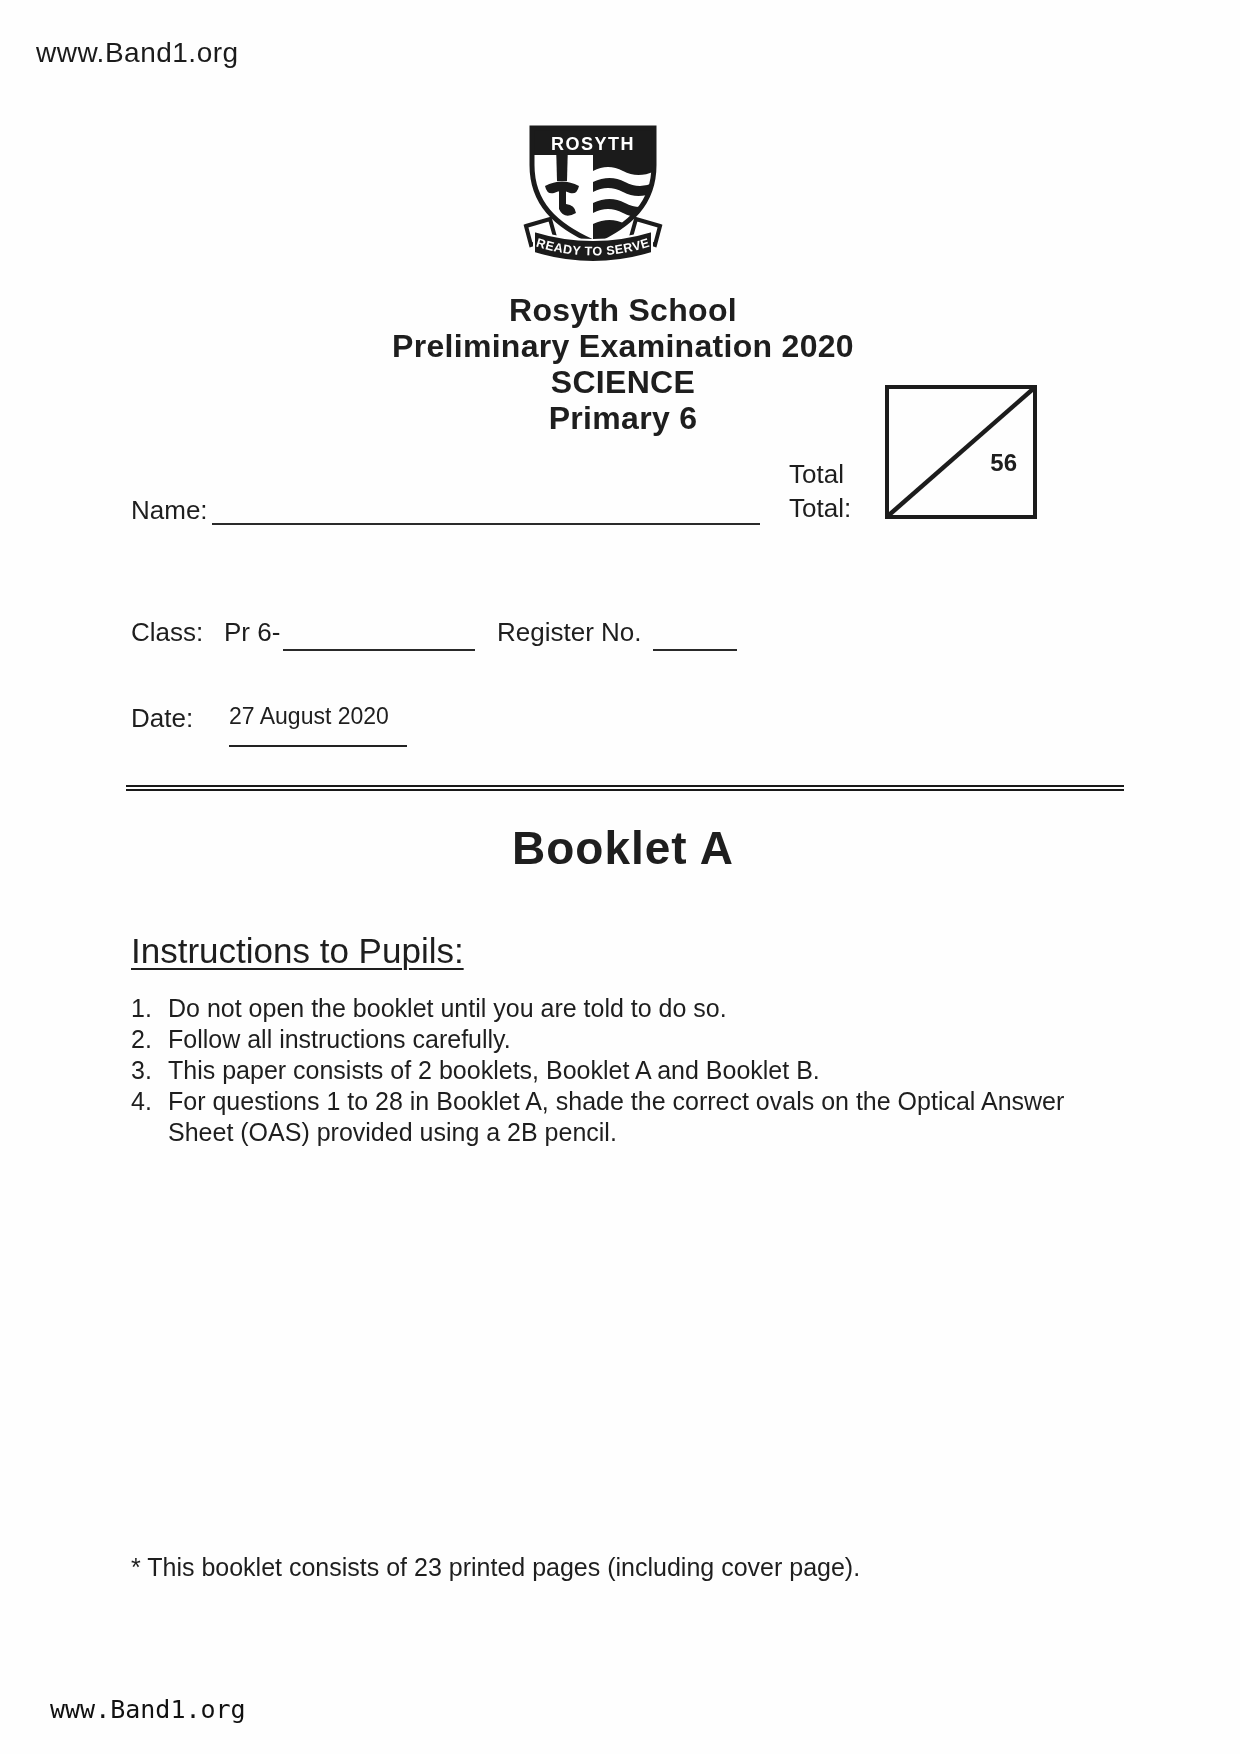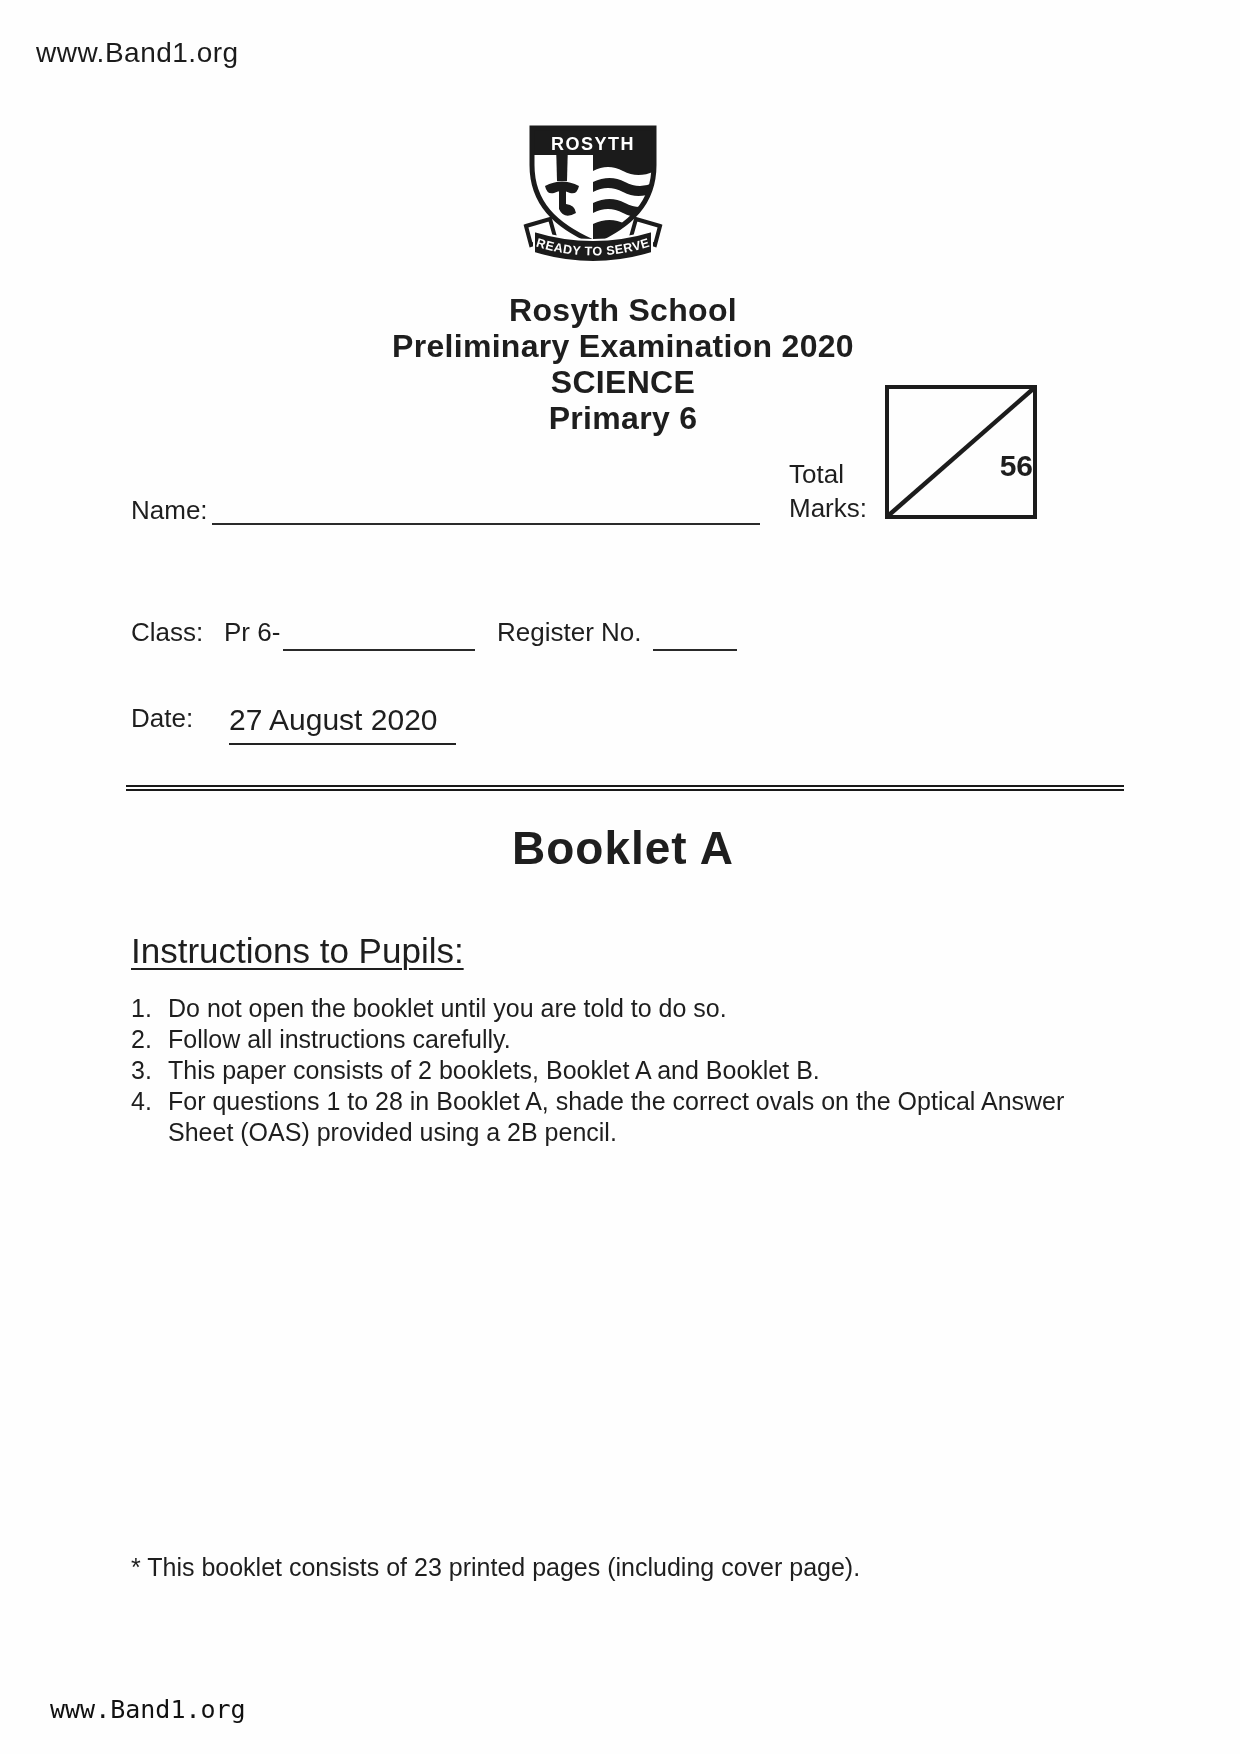--- a/index.html
+++ b/index.html
@@ -45,22 +45,22 @@
     line-height: 34px;
   }
   .marks-box {
     left: 885px; top: 374px;
     width: 152px; height: 134px;
     border: 4px solid #1c1c1c;
   }
   .marks-box svg { position: absolute; left: 0; top: 0; width: 100%; height: 100%; }
   .marks-value {
     position: absolute;
-    right: 0; top: 60px;
-    font-size: 30px;
+    right: 16px; top: 60px;
+    font-size: 24px;
     font-weight: bold;
   }
 
   .field-label { font-size: 26px; }
   .name-label { left: 131px; top: 484px; }
   .name-line  { left: 212px; top: 512px; width: 548px; border-top: 2px solid #2a2a2a; }
 
   .class-label    { left: 131px; top: 606px; }
   .class-prefix   { left: 224px; top: 606px; }
   .class-line     { left: 283px; top: 638px; width: 192px; border-top: 2px solid #2a2a2a; }
@@ -69,23 +69,23 @@
 
   .duration {
     left: 771px; top: 574px;
     font-size: 26px;
     line-height: 33px;
   }
 
   .date-label { left: 131px; top: 692px; }
   .date-value {
     left: 229px; top: 692px;
-    font-size: 30px;
+    font-size: 23px;
     border-bottom: 2px solid #222;
-    padding: 0 18px 6px 0;
+    padding: 0 18px 15px 0;
     text-align: right;
   }
 
   .separator {
     left: 126px; top: 774px;
     width: 998px; height: 6px;
     border-top: 2px solid #191919;
     border-bottom: 2px solid #191919;
   }
 
@@ -172,21 +172,21 @@
 
   <div class="abs title-block">
     <div>Rosyth School</div>
     <div>Preliminary Examination 2020</div>
     <div>SCIENCE</div>
     <div>Primary 6</div>
   </div>
 
   <div class="abs marks-label">
     <div>Total</div>
-    <div>Marks:</div>
+    <div>Total:</div>
   </div>
   <div class="abs marks-box">
     <svg viewBox="0 0 100 100" preserveAspectRatio="none">
       <line x1="0" y1="100" x2="100" y2="0" stroke="#1c1c1c" stroke-width="4.5" vector-effect="non-scaling-stroke"></line>
     </svg>
     <span class="marks-value">56</span>
   </div>
 
   <div class="abs field-label name-label">Name:</div>
   <div class="abs name-line"></div>

